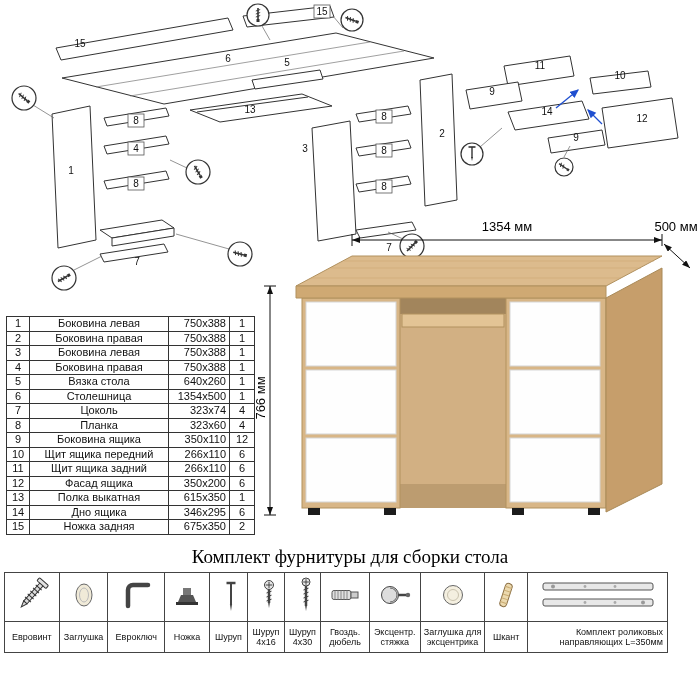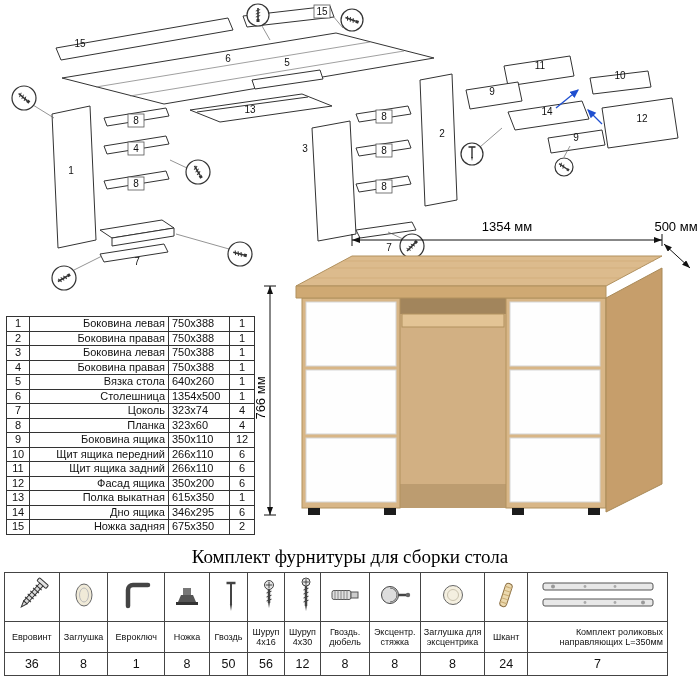--- a/index.html
+++ b/index.html
@@ -6,22 +6,22 @@
   #canvas{position:relative;width:700px;height:677px;background:#ffffff;
           font-family:"Liberation Sans",sans-serif;overflow:hidden;color:#111;}
   .abs{position:absolute;}
   svg text{font-family:"Liberation Sans",sans-serif;}
 
   
   #parts-table{left:6px;top:316px;border-collapse:collapse;background:#fff;}
   #parts-table td{border:1px solid #333;font-size:11px;line-height:13.5px;
                   padding:0 3px;white-space:nowrap;}
   .c-num{width:16px;text-align:center;}
-  .c-name{width:132px;text-align:right;}
-  .c-size{width:54px;text-align:left;}
+  .c-name{width:132px;text-align:center;}
+  .c-size{width:54px;text-align:right;}
   .c-qty{width:18px;text-align:center;}
 
   
   #hw-title{left:0;top:546px;width:700px;text-align:center;
             font-family:"Liberation Serif",serif;font-size:19px;color:#000;}
 
   
   #hw-table{left:4px;top:572px;width:664px;border-collapse:collapse;table-layout:fixed;}
   #hw-table td{border:1px solid #444;text-align:center;vertical-align:middle;padding:1px;overflow:hidden;}
   .hw-icon-cell{height:46px;}
@@ -428,39 +428,25 @@
               <circle cx="80" cy="11.5" r="1.4" fill="#aaa"></circle>
               <circle cx="50" cy="27.5" r="1.4" fill="#aaa"></circle>
               <circle cx="80" cy="27.5" r="1.4" fill="#aaa"></circle>
             </svg></td>
       </tr>
       <tr>
         <td class="hw-name-cell">Евровинт</td>
         <td class="hw-name-cell">Заглушка</td>
         <td class="hw-name-cell">Евроключ</td>
         <td class="hw-name-cell">Ножка</td>
-        <td class="hw-name-cell">Гвоздь</td>
+        <td class="hw-name-cell">Шуруп</td>
         <td class="hw-name-cell">Шуруп 4x16</td>
         <td class="hw-name-cell">Шуруп 4x30</td>
         <td class="hw-name-cell">Гвоздь. дюбель</td>
         <td class="hw-name-cell">Эксцентр. стяжка</td>
         <td class="hw-name-cell">Заглушка для эксцентрика</td>
         <td class="hw-name-cell">Шкант</td>
         <td class="hw-name-cell" style="text-align:right;padding:1px 4px">Комплект роликовых направляющих L=350мм</td>
       </tr>
-      <tr>
-        <td class="hw-qty-cell">36</td>
-        <td class="hw-qty-cell">8</td>
-        <td class="hw-qty-cell">1</td>
-        <td class="hw-qty-cell">8</td>
-        <td class="hw-qty-cell">50</td>
-        <td class="hw-qty-cell">56</td>
-        <td class="hw-qty-cell">12</td>
-        <td class="hw-qty-cell">8</td>
-        <td class="hw-qty-cell">8</td>
-        <td class="hw-qty-cell">8</td>
-        <td class="hw-qty-cell">24</td>
-        <td class="hw-qty-cell">7</td>
-      </tr>
     </tbody>
   </table>
 
 </div>
 
 </body></html>

